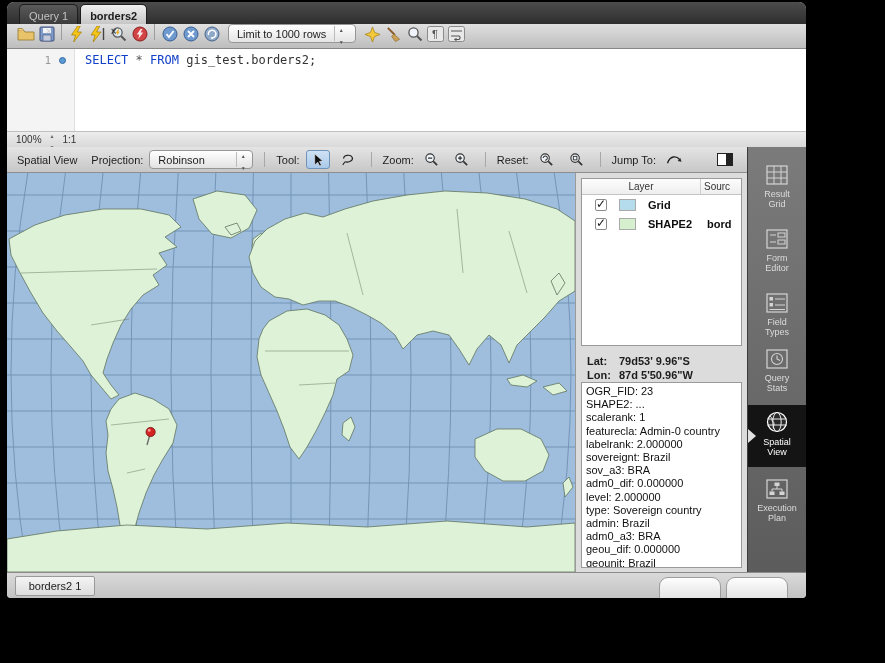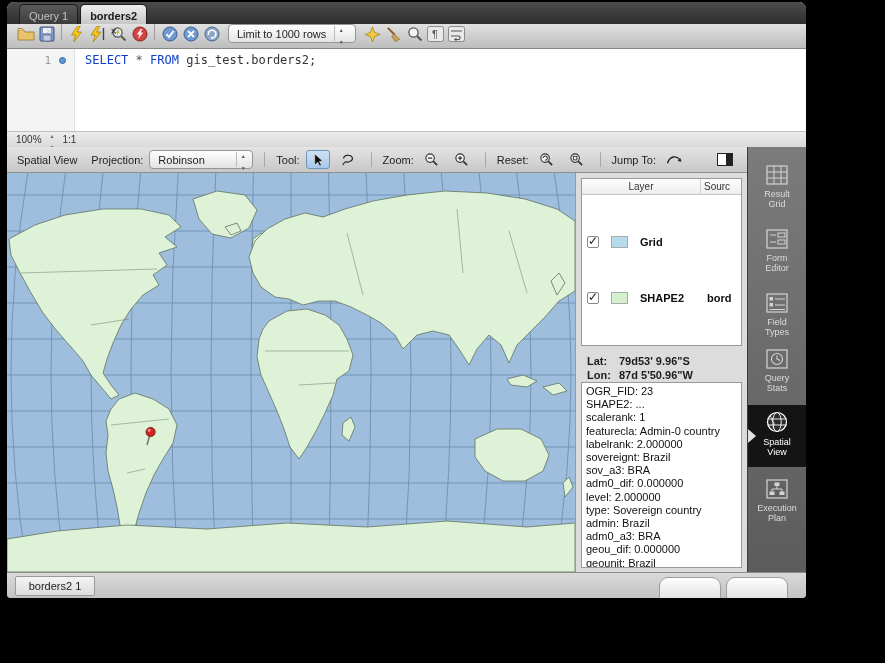--- a/index.html
+++ b/index.html
@@ -81,21 +81,21 @@
   
   .rightpanel { flex:1; background:#dcdcdc; border-left:1px solid #9a9a9a; position:relative;
                 font-size:11px; color:#222; }
   .layerbox { position:absolute; left:5px; top:5px; width:161px; height:168px; background:#fff;
               border:1px solid #9a9a9a; overflow:hidden; }
   .layerhead { height:16px; border-bottom:1px solid #c4c4c4; display:flex; font-size:10px; color:#333;
                background:linear-gradient(#fdfdfd,#eee); }
   .layerhead .c1 { width:119px; border-right:1px solid #d0d0d0; display:flex; align-items:center;
                    justify-content:center; }
   .layerhead .c2 { flex:1; display:flex; align-items:center; padding-left:3px; overflow:hidden; }
-  .layerrow { height:19px; display:flex; align-items:center; padding-left:5px; gap:12px; position:relative;margin-top:37px; }
+  .layerrow { height:19px; display:flex; align-items:center; padding-left:13px; gap:12px; position:relative; }
   .cb { width:12px; height:12px; border:1px solid #8a8a8a; background:#fff; position:relative;
         border-radius:2px; }
   .cb.checked::after { content:"✓"; position:absolute; left:0px; top:-3px; font-size:12px; color:#222; }
   .swatch { width:17px; height:12px; border:1px solid #aaa; }
   .lname { font-weight:bold; color:#0d0d0d; }
   .lsource { position:absolute; left:125px; font-weight:bold; color:#0d0d0d; }
 
   .coordrow { position:absolute; left:11px; display:flex; gap:6px; color:#1c1c1c;font-weight:bold; }
   .coordrow .clabel { width:26px; }
 

